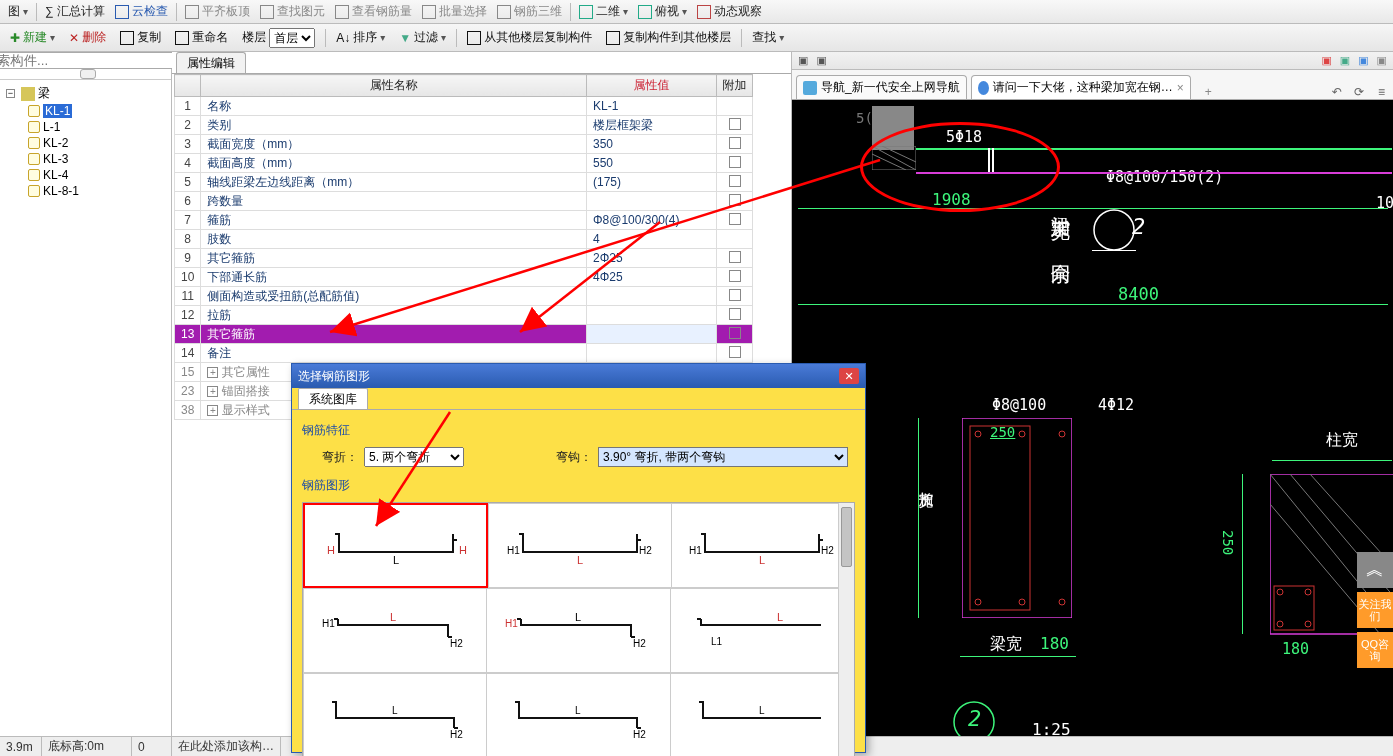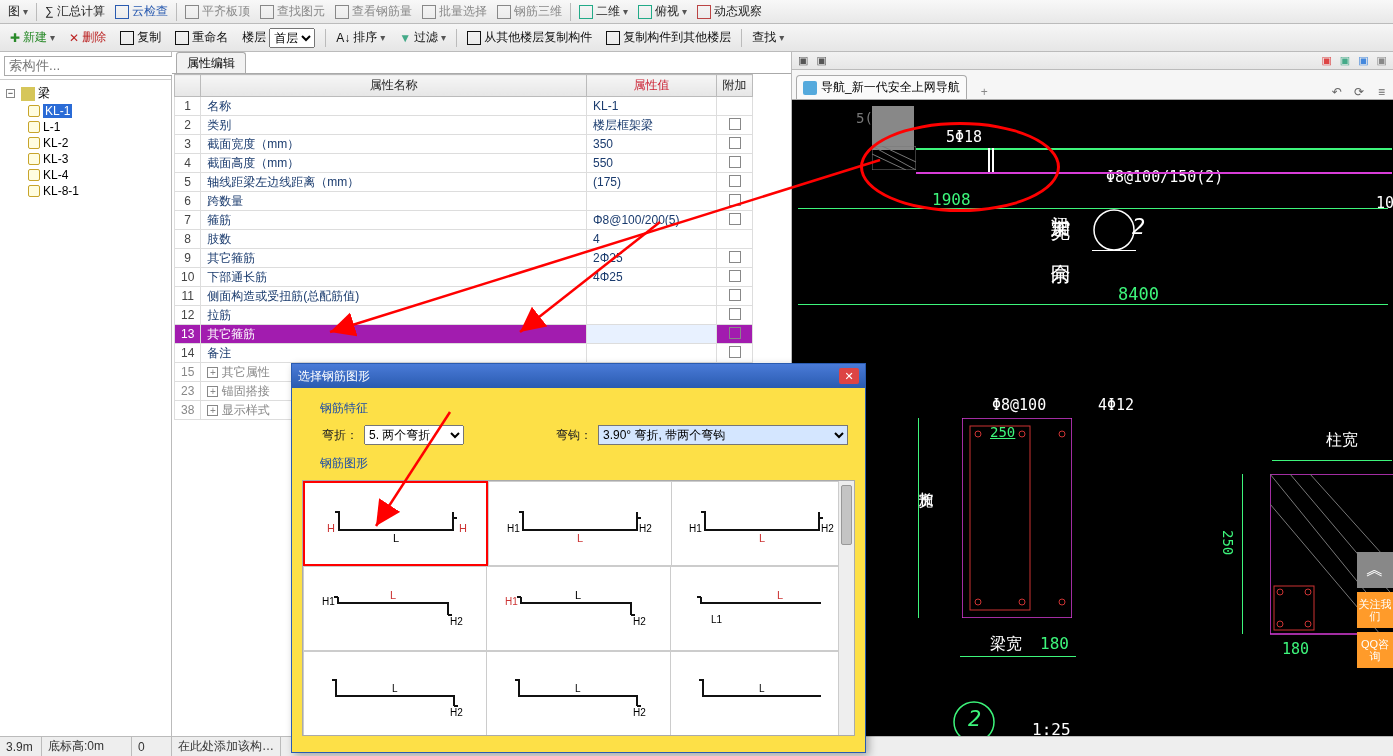--- a/index.html
+++ b/index.html
@@ -11,21 +11,21 @@
   .sep { width: 1px; height: 18px; background: #bbb; margin: 0 2px; }
   .dd { font-size: 10px; color: #555; }
 
   .toolbar2 { height: 28px; background: linear-gradient(#f6f6f6,#e6e6e6); border-bottom: 1px solid #bbb; display: flex; align-items: center; padding: 0 4px; gap: 2px; }
   .toolbar2 .tb-item { display: inline-flex; align-items: center; gap: 3px; padding: 0 6px; height: 22px; cursor: default; color: #111; }
   .toolbar2 select { height: 20px; font-size: 12px; }
 
   
   .main { display: flex; height: 704px; }
   .leftpane { width: 172px; background: #fff; border-right: 1px solid #bbb; display: flex; flex-direction: column; }
-  .search { height: 28px; border-bottom: 1px solid #ccc; display: flex; align-items: center; padding: 0 4px; }
+  .search { height: 28px; border-bottom: 1px solid #ccc; display: flex; align-items: center; padding: 0 4px; flex-direction: column; }
   .search input { flex: 1; height: 20px; border: 1px solid #aaa; padding: 0 4px; color: #888; }
   .search .mag { width: 16px; height: 16px; border: 1px solid #aaa; margin-left: 4px; border-radius: 3px; background: #f0f0f0; }
 
   .tree { padding: 4px 2px; }
   .tree-node { display: flex; align-items: center; gap: 3px; padding: 1px 0 1px 4px; cursor: default; }
   .tree-node.indent { padding-left: 26px; }
   .tree-node.sel span.lbl { background: #2a6bd6; color: #fff; padding: 0 2px; }
   .tree .exp { width: 9px; height: 9px; border: 1px solid #888; display: inline-flex; align-items: center; justify-content: center; font-size: 9px; line-height: 1; margin-right: 3px; }
 
   
@@ -55,21 +55,21 @@
   
   .red-ellipse { position: absolute; left: 68px; top: 22px; width: 200px; height: 90px; border: 3px solid red; border-radius: 50%; }
 
   
   .dialog { position: absolute; left: 291px; top: 363px; width: 575px; height: 390px; background: #fde047; border: 1px solid #2a5bb0; box-shadow: 3px 3px 8px rgba(0,0,0,.3); }
   .dlg-title { height: 24px; background: linear-gradient(#4a7bd8,#2a5bb0); color: #fff; display: flex; align-items: center; padding: 0 6px; }
   .dlg-title .closebtn { margin-left: auto; width: 20px; height: 16px; background: #d44; color: #fff; display: flex; align-items: center; justify-content: center; border-radius: 2px; font-size: 11px; }
   .dlg-tabs { height: 22px; display: flex; border-bottom: 1px solid #aaa; padding-left: 6px; }
   .dlg-tabs .dtab { padding: 2px 10px; border: 1px solid #aaa; border-bottom: none; background: #fff; border-radius: 2px 2px 0 0; }
   .dlg-body { padding: 6px 10px; }
-  .group-title { color: #1a4ba8; padding: 6px 0 4px 0; margin-left: 18px; }
+  .group-title { color: #1a4ba8; padding: 6px 0 4px 0; }
   .row { display: flex; align-items: center; gap: 6px; padding: 4px 0; }
   .row label { width: 56px; text-align: right; color: #222; }
   .row select { height: 20px; font-size: 12px; }
   .shape-grid { border: 1px solid #aaa; background: #fff; margin-top: 4px; position: relative; height: 256px; overflow: hidden; }
   .shape-grid .sb { position: absolute; right: 0; top: 0; bottom: 0; width: 16px; background: #eee; border-left: 1px solid #ccc; }
   .shape-grid .sb .thumb { position: absolute; left: 2px; right: 2px; top: 4px; height: 60px; background: #c4c4c4; border: 1px solid #999; border-radius: 2px; }
   .shape-grid .cellrow { display: flex; height: 85px; }
   .shape-grid .cell { flex: 1; border: 1px solid #ccc; border-right: none; display: flex; align-items: center; justify-content: center; }
   .shape-grid .cell:last-child { border-right: 1px solid #ccc; }
   .shape-grid .cell.sel { border: 2px solid red; }
@@ -271,21 +271,21 @@
           </tr>
           <tr>
     <td class="idx">6</td>
     <td>跨数量</td>
     <td class="val"></td>
     <td class="add"><span class="chk"></span></td>
           </tr>
           <tr>
     <td class="idx">7</td>
     <td>箍筋</td>
-    <td class="val">Φ8@100/200(5)</td>
+    <td class="val">Φ8@100/300(4)</td>
     <td class="add"><span class="chk"></span></td>
           </tr>
           <tr>
     <td class="idx">8</td>
     <td>肢数</td>
     <td class="val">4</td>
     <td class="add"></td>
           </tr>
           <tr>
     <td class="idx">9</td>
@@ -353,20 +353,25 @@
       <span style="flex:1"></span>
       <span style="color:#d44">▣</span>
       <span style="color:#4a8">▣</span>
       <span style="color:#48d">▣</span>
       <span style="color:#888">▣</span>
     </div>
     <div style="position:absolute;top:18px;left:0;right:0;height:30px;background:#f6f6f6;border-bottom:1px solid #aaa;display:flex;align-items:flex-end">
       <div class="btab" style="height:24px;border:1px solid #aaa;border-bottom:none;border-radius:4px 4px 0 0;padding:3px 6px;margin-left:4px;background:#fafafa;display:flex;align-items:center;gap:4px">
         <span style="width:14px;height:14px;background:#5ad;display:inline-block;border-radius:2px"></span>
         <span>导航_新一代安全上网导航</span>
+      </div>
+      <div class="btab" style="height:24px;border:1px solid #aaa;border-bottom:none;border-radius:4px 4px 0 0;padding:3px 6px;margin-left:4px;background:#fff;display:flex;align-items:center;gap:4px;max-width:220px;overflow:hidden">
+        <span style="width:14px;height:14px;background:#48d;display:inline-block;border-radius:50%"></span>
+        <span style="white-space:nowrap">请问一下大佬，这种梁加宽在钢…</span>
+        <span style="color:#888">×</span>
       </div>
       <span style="margin-left:8px;color:#888;padding:0 6px">+</span>
       <span style="flex:1"></span>
       <span style="padding:0 6px;color:#666">↶</span>
       <span style="padding:0 6px;color:#666">⟳</span>
       <span style="padding:0 8px;color:#666">≡</span>
     </div>
 
     <div style="position:absolute;top:48px;left:0;right:0;bottom:0;background:#000">
 
@@ -460,20 +465,23 @@
   <span class="cell" style="width:90px">底标高:0m</span>
   <span class="cell" style="width:40px">0</span>
   <span class="cell">在此处添加该构…</span>
 </div>
 
 <div class="dialog">
   <div class="dlg-title">
     <span>选择钢筋图形</span>
     <span class="closebtn">✕</span>
   </div>
+  <div class="dlg-tabs">
+    <div class="dtab">系统图库</div>
+  </div>
   <div class="dlg-body">
     <div class="group-title">钢筋特征</div>
     <div class="row">
       <label>弯折：</label>
       <select style="width:100px"><option>5. 两个弯折</option></select>
       <span style="width:60px"></span>
       <label>弯钩：</label>
       <select style="width:250px;background:#d4e6ff"><option>3.90° 弯折, 带两个弯钩</option></select>
     </div>
     <div class="group-title">钢筋图形</div>

